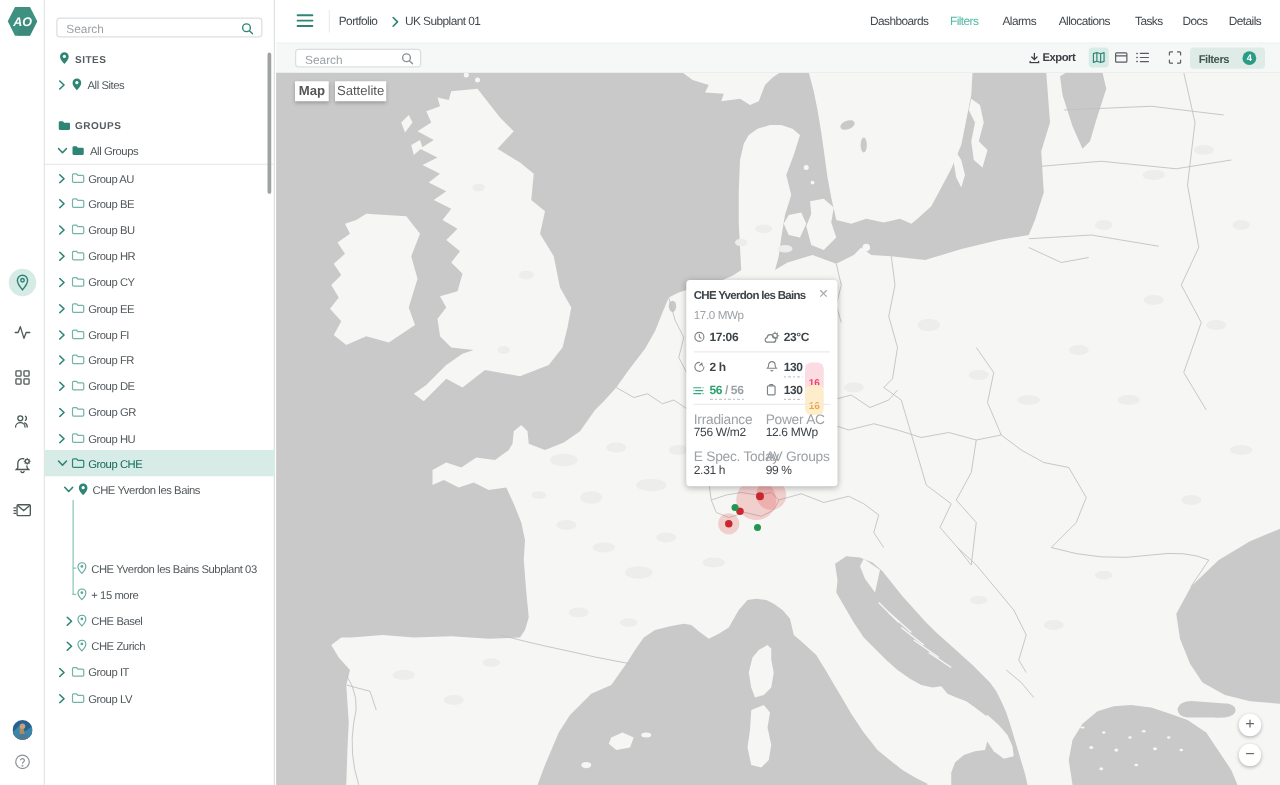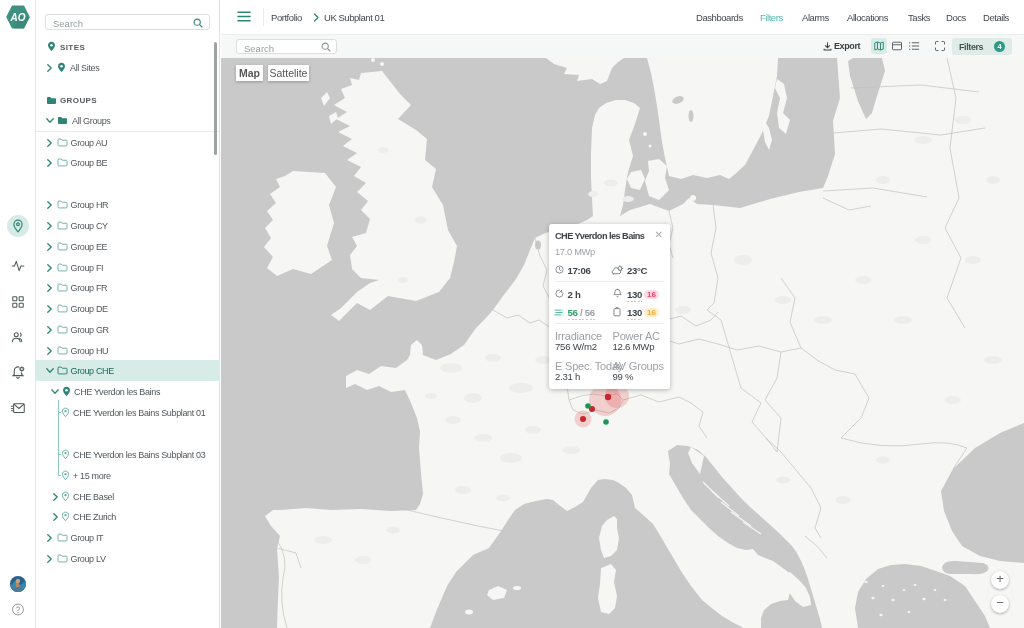--- a/index.html
+++ b/index.html
@@ -45,21 +45,21 @@
 
 
 #card { position:absolute; left:549px; top:224px; width:121px; height:165px; background:#fff; border-radius:3px; box-shadow:0 1px 5px rgba(0,0,0,.28); z-index:10; font-size:10px; }
 #card .title { position:absolute; left:6px; top:7px; font-size:9.2px; letter-spacing:-0.55px; font-weight:700; color:#3d4449; white-space:nowrap; }
 #card .close { position:absolute; right:7px; top:5px; font-size:10px; color:#a7acaf; }
 #card .mwp { position:absolute; left:6px; top:23px; font-size:9.3px; letter-spacing:-0.3px; color:#9ca1a5; }
 #card .hr { position:absolute; left:6px; width:109px; height:1px; background:#ececec; }
 .cval { font-size:9.6px; letter-spacing:-0.3px; font-weight:700; color:#3d4449; }
 .clab { position:absolute; font-size:11px; letter-spacing:-0.2px; color:#9ca1a5; white-space:nowrap; }
 .cbig { position:absolute; font-size:9.6px; letter-spacing:-0.25px; font-weight:400; color:#3d4449; white-space:nowrap; }
-.badge { font-size:8px; font-weight:700; border-radius:5px; padding:0 3px; height:9px; line-height:9px; margin-left:4px; }
+.badge { font-size:8px; font-weight:700; border-radius:5px; padding:12px 3px; height:9px; line-height:9px; margin-left:4px; }
 .bred { background:#fbdce2; color:#ee4368; }
 .borg { background:#fdedcb; color:#eda63e; }
 .dashu { background-image:repeating-linear-gradient(90deg,#c6c9cb 0 2px,transparent 2px 3.6px); background-position:0 100%; background-size:100% 1px; background-repeat:no-repeat; padding-bottom:2px; }
 .dashu2 { background-image:repeating-linear-gradient(90deg,#c6c9cb 0 2px,transparent 2px 3.6px); background-position:0 100%; background-size:100% 1px; background-repeat:no-repeat; padding-bottom:2px; font-weight:700; }
 </style>
 </head>
 <body>
 
 <div id="rail">
   <svg class="railic" style="top:5px" width="26" height="24" viewBox="0 0 26 24">
@@ -180,20 +180,29 @@
     </div>
   <div class="row grp" style="top:152px">
       <svg style="margin-left:10px;flex:none" width="7" height="8" viewBox="0 0 7 8">
         <path d="M1.8.8l3.4 3.2L1.8 7.2" fill="none" stroke="#2e8576" stroke-width="1.3" stroke-linecap="round" stroke-linejoin="round"></path>
       </svg>
       <svg style="margin-left:4px;flex:none" width="11" height="9" viewBox="0 0 12 10">
         <path d="M1 2.2Q1 1.2 2 1.2H4.6L5.8 2.5H10Q11 2.5 11 3.5V7.8Q11 8.8 10 8.8H2Q1 8.8 1 7.8Z" fill="none" stroke="#74b3a7" stroke-width="1.1"></path>
       </svg>
       <span class="tx">Group BE</span>
     </div>
+  <div class="row grp" style="top:173px">
+      <svg style="margin-left:10px;flex:none" width="7" height="8" viewBox="0 0 7 8">
+        <path d="M1.8.8l3.4 3.2L1.8 7.2" fill="none" stroke="#2e8576" stroke-width="1.3" stroke-linecap="round" stroke-linejoin="round"></path>
+      </svg>
+      <svg style="margin-left:4px;flex:none" width="11" height="9" viewBox="0 0 12 10">
+        <path d="M1 2.2Q1 1.2 2 1.2H4.6L5.8 2.5H10Q11 2.5 11 3.5V7.8Q11 8.8 10 8.8H2Q1 8.8 1 7.8Z" fill="none" stroke="#74b3a7" stroke-width="1.1"></path>
+      </svg>
+      <span class="tx">Group BU</span>
+    </div>
   <div class="row grp" style="top:194px">
       <svg style="margin-left:10px;flex:none" width="7" height="8" viewBox="0 0 7 8">
         <path d="M1.8.8l3.4 3.2L1.8 7.2" fill="none" stroke="#2e8576" stroke-width="1.3" stroke-linecap="round" stroke-linejoin="round"></path>
       </svg>
       <svg style="margin-left:4px;flex:none" width="11" height="9" viewBox="0 0 12 10">
         <path d="M1 2.2Q1 1.2 2 1.2H4.6L5.8 2.5H10Q11 2.5 11 3.5V7.8Q11 8.8 10 8.8H2Q1 8.8 1 7.8Z" fill="none" stroke="#74b3a7" stroke-width="1.1"></path>
       </svg>
       <span class="tx">Group HR</span>
     </div>
   <div class="row grp" style="top:215px">
@@ -270,28 +279,20 @@
     </div>
   <div class="row site1" style="top:381px">
       <svg style="margin-left:15px;flex:none" width="8" height="7" viewBox="0 0 8 7">
         <path d="M.8 1.8l3.2 3.4 3.2-3.4" fill="none" stroke="#2e8576" stroke-width="1.3" stroke-linecap="round" stroke-linejoin="round"></path>
       </svg>
       <svg style="margin-left:3px;flex:none" width="9" height="11" viewBox="0 0 12 14">
         <path d="M6 .8C3.4.8 1.4 2.8 1.4 5.4 1.4 8.6 6 13.2 6 13.2s4.6-4.6 4.6-7.8C10.6 2.8 8.6.8 6 .8z" fill="#2e8576"></path>
         <circle cx="6" cy="5.2" r="1.7" fill="#fff"></circle>
       </svg>
       <span class="tx">CHE Yverdon les Bains</span>
-    </div>
-  <div class="row sub" style="top:402px">
-      <span style="margin-left:21.5px;flex:none;width:3.5px;height:1px;background:#8fc6bb"></span>
-      <svg style="margin-left:0px;flex:none" width="9" height="11" viewBox="0 0 12 14">
-        <path d="M6 1.2C3.6 1.2 1.8 3 1.8 5.4 1.8 8.3 6 12.6 6 12.6s4.2-4.3 4.2-7.2C10.2 3 8.4 1.2 6 1.2z" fill="none" stroke="#5fa99c" stroke-width="1.2"></path>
-        <circle cx="6" cy="5.2" r="1.5" fill="#5fa99c"></circle>
-      </svg>
-      <span class="tx">CHE Yverdon les Bains Subplant 01</span>
     </div>
   <div class="row sub" style="top:444px">
       <span style="margin-left:21.5px;flex:none;width:3.5px;height:1px;background:#8fc6bb"></span>
       <svg style="margin-left:0px;flex:none" width="9" height="11" viewBox="0 0 12 14">
         <path d="M6 1.2C3.6 1.2 1.8 3 1.8 5.4 1.8 8.3 6 12.6 6 12.6s4.2-4.3 4.2-7.2C10.2 3 8.4 1.2 6 1.2z" fill="none" stroke="#5fa99c" stroke-width="1.2"></path>
         <circle cx="6" cy="5.2" r="1.5" fill="#5fa99c"></circle>
       </svg>
       <span class="tx">CHE Yverdon les Bains Subplant 03</span>
     </div>
   <div class="row sub more" style="top:465px">

